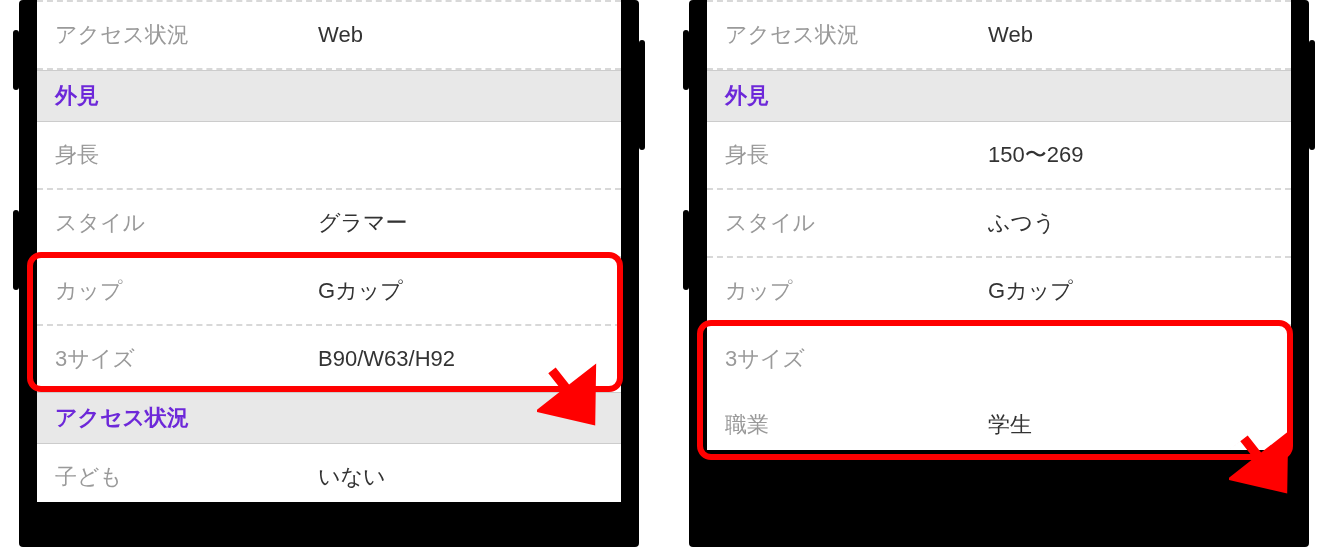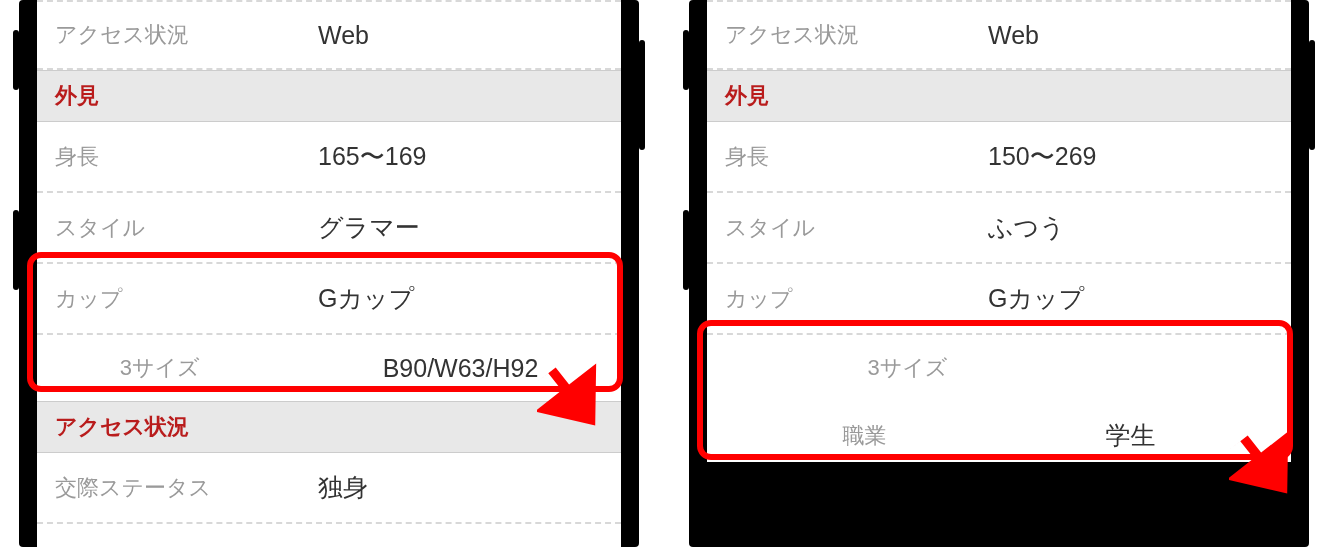--- a/index.html
+++ b/index.html
@@ -34,42 +34,42 @@
       width: 100%;
       overflow: hidden;
     }
     .row {
       display: flex;
       align-items: center;
       padding: 18px 18px;
       border-bottom: 2px dashed #d8d8d8;
       background: #fff;
     }
-    .row.noborder { border-bottom: none; justify-content: center; }
+    .row.noborder { border-bottom: none; }
     .label {
       width: 48%;
       color: #9a9a9a;
       font-size: 22px;
       font-weight: 400;
     }
     .value {
       color: #333;
-      font-size: 25px;
+      font-size: 22px;
       font-weight: 400;
     }
     .section {
       background: #e8e8e8;
       padding: 10px 18px;
       border-top: 1px solid #ccc;
       border-bottom: 1px solid #ccc;
     }
     .section .stext {
       font-size: 22px;
       font-weight: 700;
-      color: #b91c1c;
+      color: #6d28d9;
     }
     .highlight-box {
       position: absolute;
       border: 6px solid #f00;
       border-radius: 14px;
       pointer-events: none;
       z-index: 50;
     }
     svg.arrow-svg {
       position: absolute;
@@ -89,40 +89,35 @@
     <div class="screen">
       <div class="row" style="border-top:2px dashed #d8d8d8;">
         <span class="label">アクセス状況</span>
         <span class="value">Web</span>
       </div>
       <div class="section">
         <span class="stext">外見</span>
       </div>
       <div class="row">
         <span class="label">身長</span>
-        <span class="value">165〜169</span>
       </div>
       <div class="row">
         <span class="label">スタイル</span>
         <span class="value">グラマー</span>
       </div>
       <div class="row">
         <span class="label">カップ</span>
         <span class="value">Gカップ</span>
       </div>
       <div class="row noborder">
         <span class="label">3サイズ</span>
         <span class="value">B90/W63/H92</span>
       </div>
       <div class="section">
         <span class="stext">アクセス状況</span>
-      </div>
-      <div class="row">
-        <span class="label">交際ステータス</span>
-        <span class="value">独身</span>
       </div>
       <div class="row noborder" style="padding-bottom:10px;">
         <span class="label">子ども</span>
         <span class="value">いない</span>
       </div>
     </div>
 
     <div class="highlight-box" style="left:8px; top:252px; width:596px; height:140px;"></div>
     <svg class="arrow-svg" style="left:518px; top:362px;" width="78" height="78" viewBox="0 0 100 100">
       <polygon points="0,0 56,0 56,28 100,28 50,90 0,28 44,28 44,0" fill="#f00" transform="rotate(-38 50 50)"></polygon>

